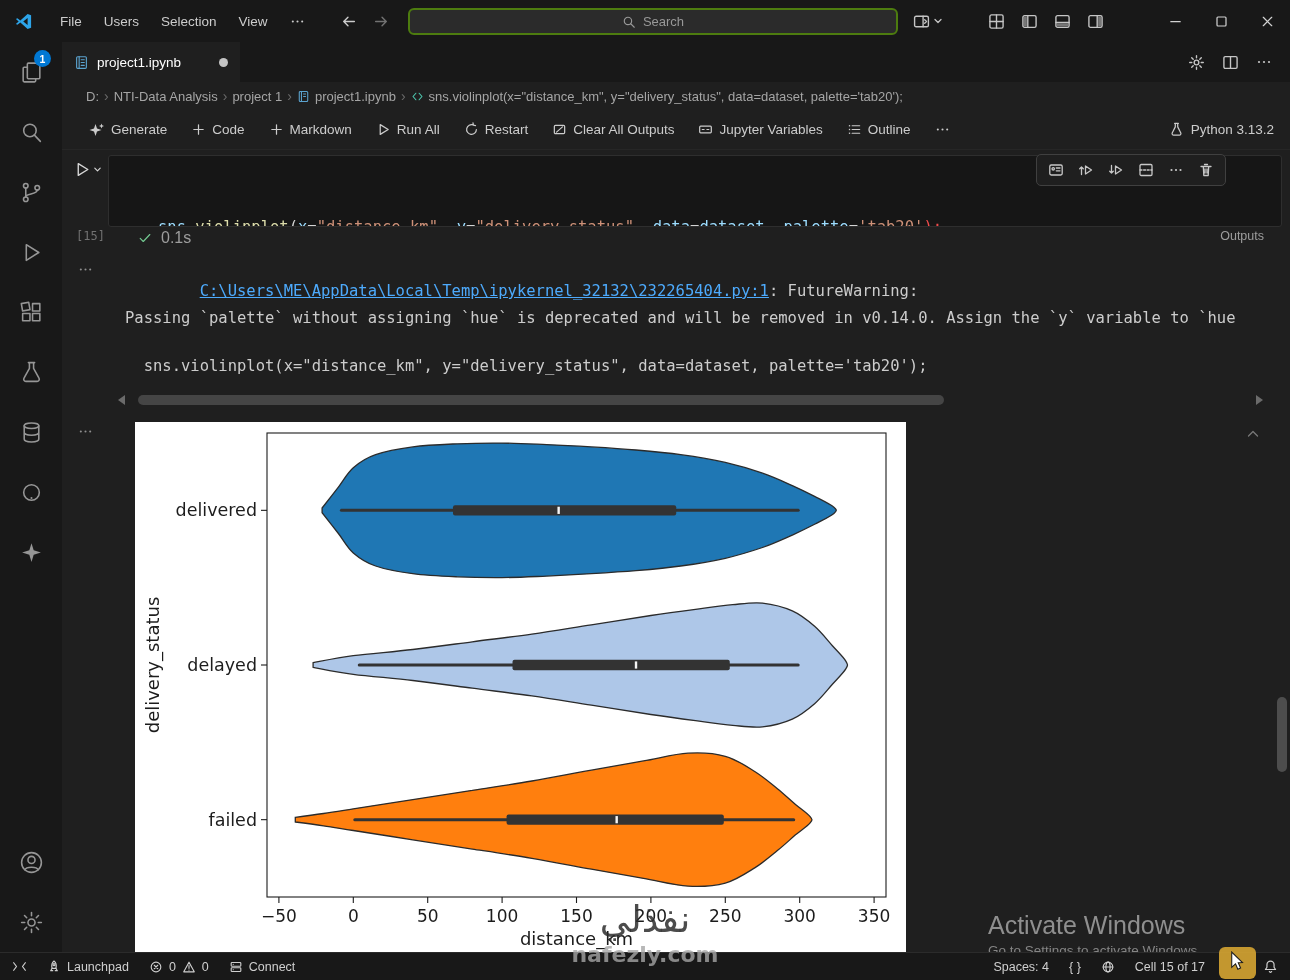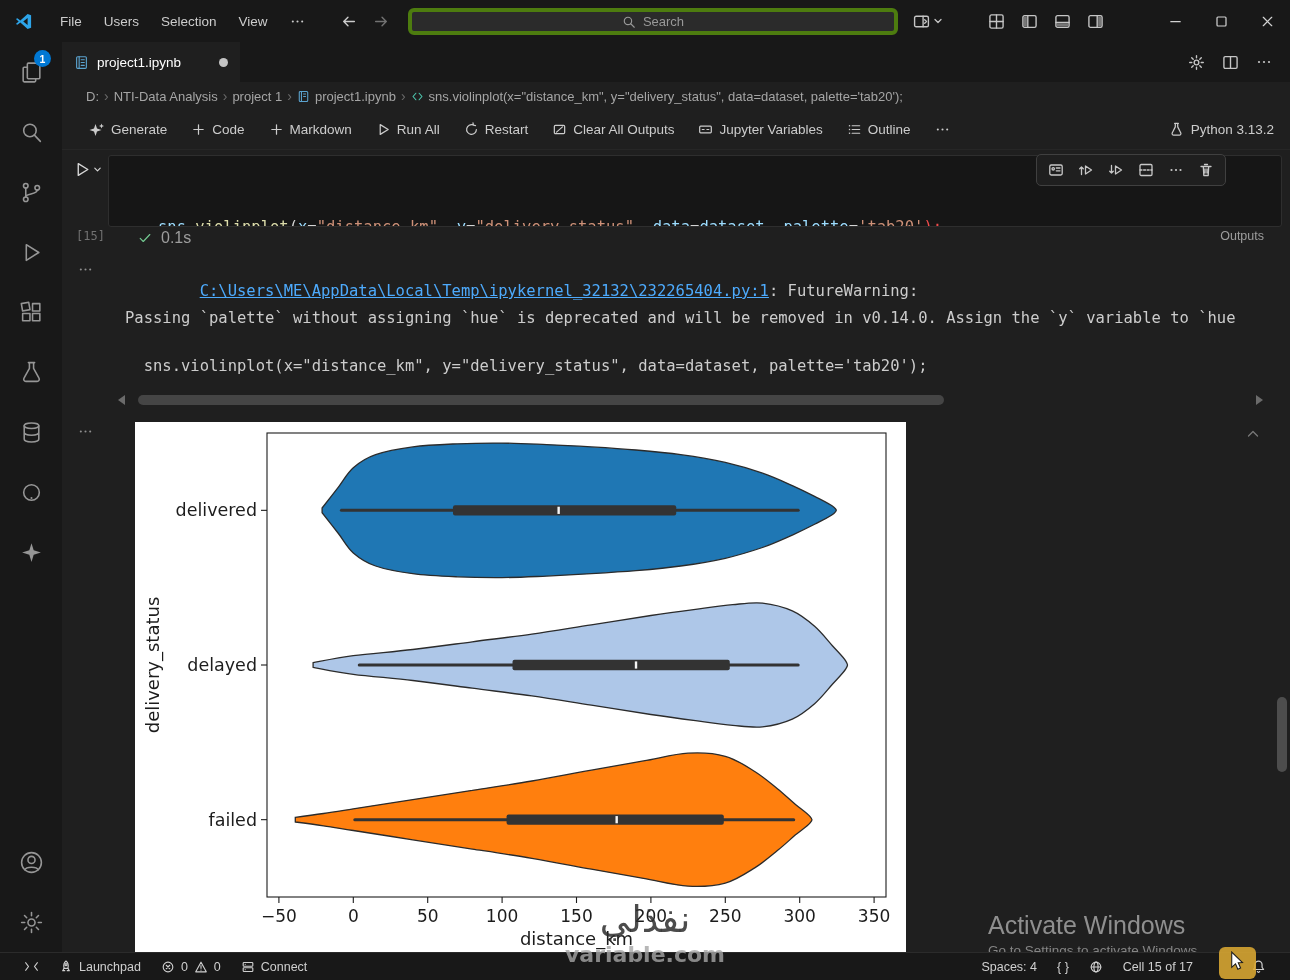--- a/index.html
+++ b/index.html
@@ -13,21 +13,21 @@
 .dim{opacity:.5}
 
 
 #titlebar{position:absolute;left:0;top:0;width:1290px;height:42px;background:#181818;
   display:flex;align-items:center;z-index:10}
 #vslogo{margin-left:14px}
 #menubar{display:flex;margin-left:16px;font-size:13.5px}
 .menu{padding:4px 11px;border-radius:5px}
 .nav-arrows{display:flex;gap:16px;margin-left:24px;color:#cccccc}
 #searchbox{position:absolute;left:408px;top:8px;width:490px;height:27px;background:#2b2b2b;
-  border:4px solid #4d7c0f;border-radius:6px;display:flex;align-items:center;justify-content:center;
+  border:2px solid #4d7c0f;border-radius:6px;display:flex;align-items:center;justify-content:center;
   gap:7px;font-size:13px;color:#989898}
 #layoutctl{position:absolute;left:913px;top:0;height:42px;display:flex;align-items:center;gap:3px;color:#c5c5c5}
 #tb-layout-icons{position:absolute;left:988px;top:0;height:42px;display:flex;align-items:center;gap:16px;color:#c5c5c5}
 #winctl{position:absolute;right:0;top:0;height:42px;display:flex}
 .winbtn{width:46px;height:42px;display:flex;align-items:center;justify-content:center;color:#d2d2d2}
 
 
 #activitybar{position:absolute;left:0;top:42px;width:62px;height:910px;background:#181818;
   display:flex;flex-direction:column;align-items:center;z-index:5}
 .ab-item{width:62px;height:60px;display:flex;align-items:center;justify-content:center;color:#969696;position:relative}
@@ -75,21 +75,21 @@
 
 
 .tok-v{color:#9cdcfe}.tok-f{color:#dcdcaa}.tok-s{color:#ce9178}.tok-p{color:#d4d4d4}.tok-e{color:#f14c4c}
 
 
 #vscroll{position:absolute;right:3px;top:697px;width:10px;height:75px;background:#4d4d4d;border-radius:5px;z-index:20}
 #activate{position:absolute;left:988px;top:911px;z-index:25}
 #activate .l1{font-size:25px;color:#8f8f8f}
 #activate .l2{font-size:13.5px;margin-top:3px;color:#858585}
 #statusbar{position:absolute;left:0;top:952px;width:1290px;height:28px;background:#181818;border-top:1px solid #2b2b2b;
-  display:flex;align-items:center;font-size:12.5px;color:#cfcfcf;z-index:30;padding:0 24px;gap:20px}
+  display:flex;align-items:center;font-size:12.5px;color:#cfcfcf;z-index:30;padding:0 12px;gap:20px}
 .sb-item{display:flex;align-items:center;gap:6px;white-space:nowrap}
 .sb-right{margin-left:auto;display:flex;align-items:center;gap:20px}
 #wm{position:absolute;left:500px;top:898px;width:290px;text-align:center;z-index:40;pointer-events:none;
   font-family:"DejaVu Sans",sans-serif}
 #wm .ar{font-size:37px;font-weight:normal;color:rgba(45,45,45,.85)}
 #wm .dom{font-size:22px;font-weight:bold;color:rgba(165,165,165,.8);margin-top:1px}
 #cursor{position:absolute;left:1219px;top:947px;width:37px;height:32px;z-index:60}
 #cursor .hl{position:absolute;inset:0;background:#dba932;opacity:.88;border-radius:6px}
 #cursor svg{position:absolute;left:10px;top:4px}
 </style>
@@ -603,21 +603,21 @@
       <span class="sb-item" style="margin-left:38px">
         <svg class="ic" width="15" height="15" viewBox="0 0 16 16">
             <path d="M8 2.2 A3.8 3.8 0 0 1 11.8 6 V8.8 L13.4 11.2 H2.6 L4.2 8.8 V6 A3.8 3.8 0 0 1 8 2.2 Z M6.8 13.4 A1.3 1.3 0 0 0 9.2 13.4"></path>
           </svg>
       </span>
     </span>
   </footer>
 
   <div id="wm">
     <div class="ar">نفذلي</div>
-    <div class="dom">variable.com</div>
+    <div class="dom">nafezly.com</div>
   </div>
 
   <div id="cursor">
     <span class="hl"></span>
     <svg width="16" height="20" viewBox="0 0 12 19">
         <path d="M1 1 L1 15.5 L4.6 12.2 L6.8 17.3 L9.4 16.2 L7.2 11.2 L11.2 11 Z" fill="#ffffff" stroke="#1a1a1a" stroke-width="1"></path>
       </svg>
   </div>
 
 </div>

